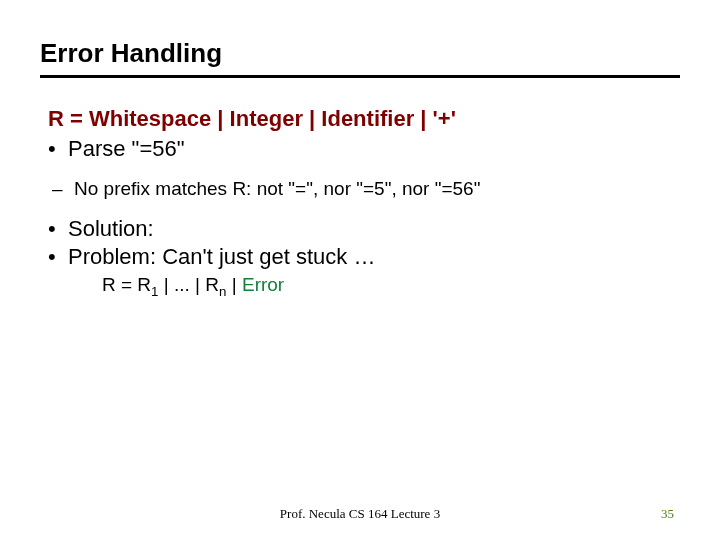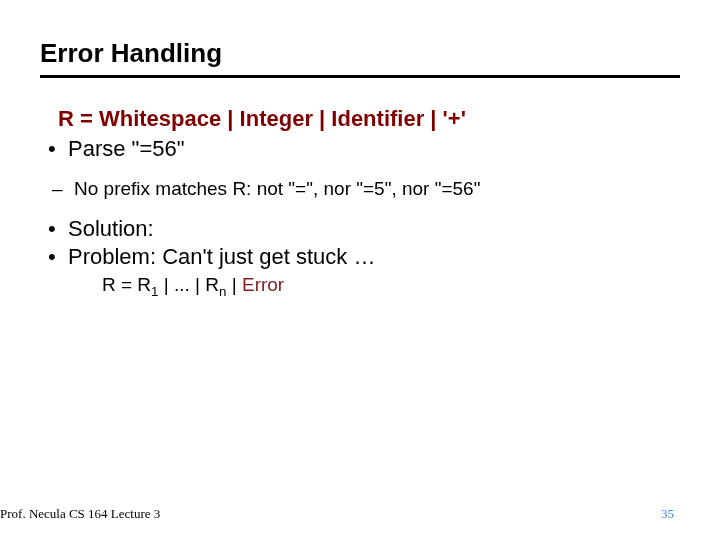--- a/index.html
+++ b/index.html
@@ -25,21 +25,21 @@
     margin-bottom: 6px;
   }
   .rule {
     border-top: 3px solid #000;
     margin-bottom: 28px;
   }
   .rule-def {
     font-size: 22px;
     font-weight: bold;
     color: #800000;
-    margin: 0 0 4px 18px;
+    margin: 0 0 4px 8px;
   }
   ul.bullets {
     margin: 0;
     padding-left: 28px;
     list-style: none;
   }
   ul.bullets > li {
     font-size: 22px;
     color: #000;
     margin: 2px 0;
@@ -68,42 +68,43 @@
     left: -22px;
     top: 0;
   }
   .formula {
     font-size: 19px;
     color: #000;
     margin-left: 62px;
     margin-top: 4px;
   }
   .err {
-    color: #7f1d1d;
+    color: #15803d;
   }
   sub {
     font-size: 0.7em;
     vertical-align: sub;
   }
   .footer-center {
     position: absolute;
     bottom: 18px;
     left: 0;
     width: 100%;
+    text-align: center;
     font-size: 13px;
     font-family: Georgia, "Times New Roman", serif;
     color: #000;
   }
   .footer-right {
     position: absolute;
     bottom: 18px;
     right: 46px;
     font-size: 13px;
     font-family: Georgia, "Times New Roman", serif;
-    color: #3b82f6;
+    color: #4d7c0f;
   }
 </style>
 </head>
 <body>
 
 <div class="slide">
   <div class="title">Error Handling</div>
   <div class="rule"></div>
 
   <div class="rule-def">R = Whitespace | Integer | Identifier | '+'</div>

